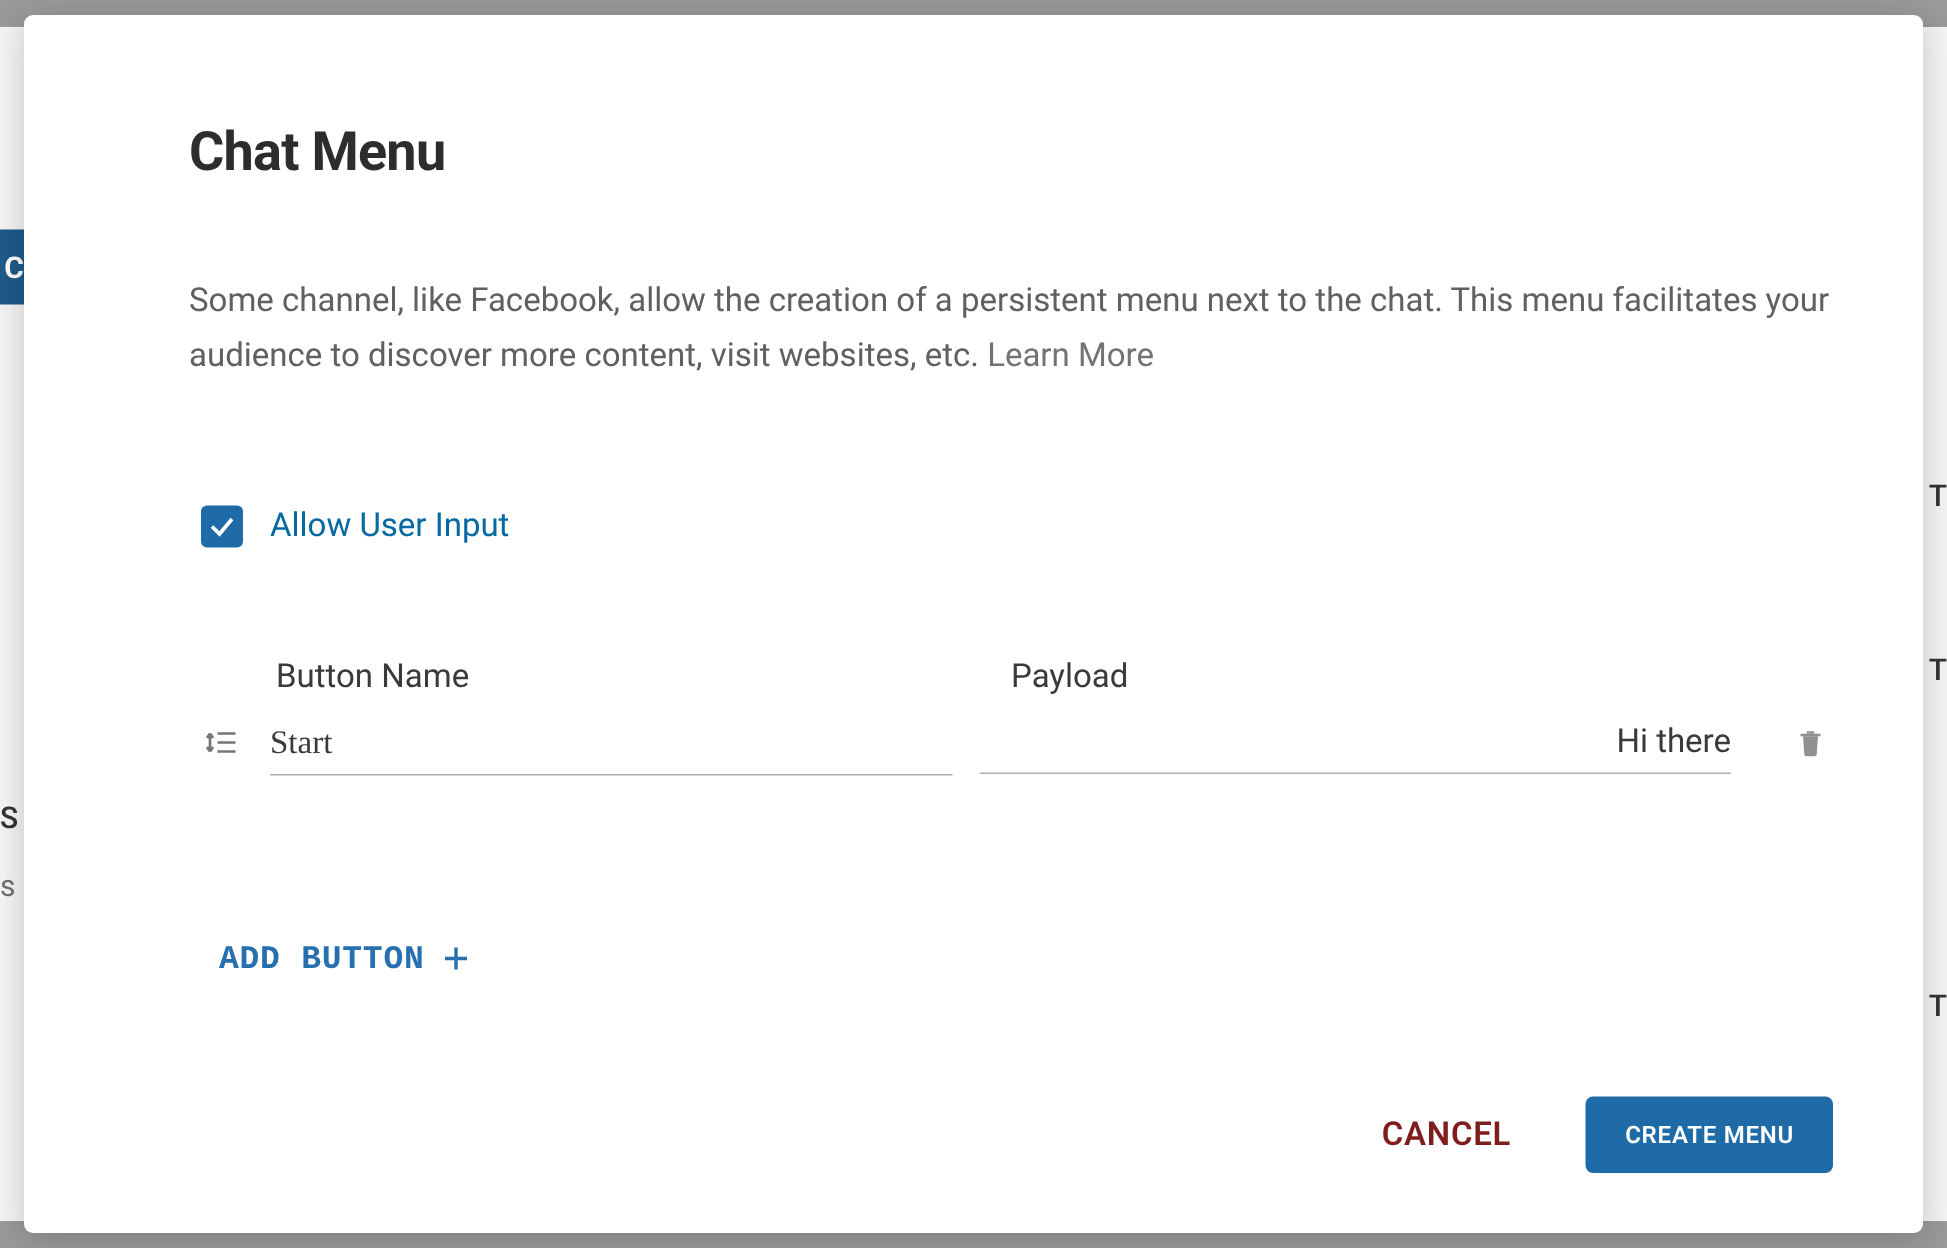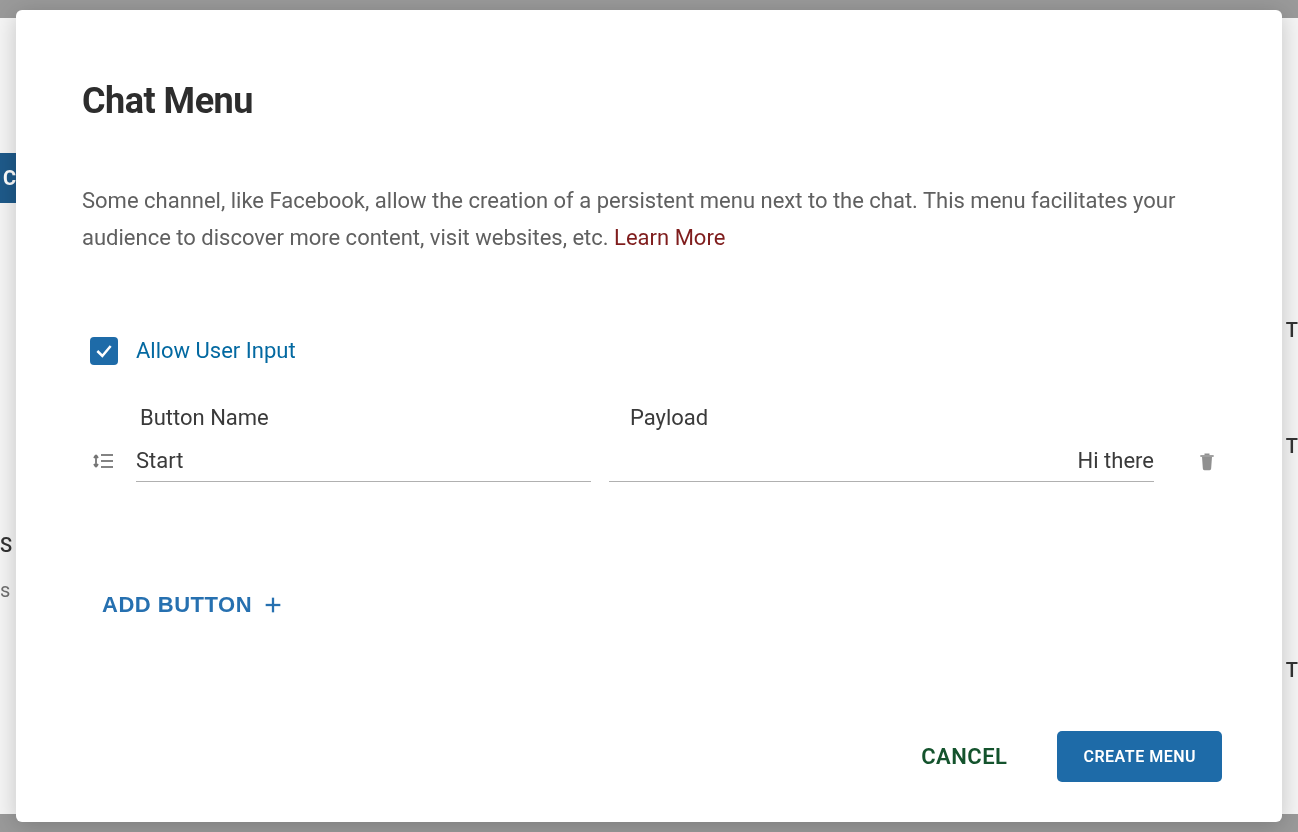--- a/index.html
+++ b/index.html
@@ -57,42 +57,42 @@
     
     .modal {
       position: absolute;
       left: 16px;
       right: 16px;
       top: 10px;
       bottom: 10px;
       background: #ffffff;
       border-radius: 6px;
       box-shadow: 0 4px 24px rgba(0,0,0,0.2);
-      padding: 70px 60px 40px 66px;
+      padding: 70px 60px 40px 110px;
       display: flex;
       flex-direction: column;
     }
     
     .modal-title {
       font-size: 36px;
       font-weight: 700;
       color: #2d2d2d;
       margin-bottom: 60px;
       letter-spacing: -0.5px;
     }
     
     .modal-description {
       font-size: 22px;
       line-height: 1.7;
       color: #606060;
       margin-bottom: 80px;
     }
     
     .modal-description a {
-      color: #7f1d1d;
+      color: #737373;
       text-decoration: none;
     }
     
     .checkbox-row {
       display: flex;
       align-items: center;
       gap: 18px;
       margin-bottom: 40px;
       margin-left: 8px;
     }
@@ -119,20 +119,21 @@
     .checkbox-label {
       font-size: 22px;
       color: #0369a1;
     }
     
     .fields-header {
       display: flex;
       margin-left: 58px;
       margin-bottom: 10px;
       gap: 30px;
+      margin-top: 34px;
     }
     
     .field-header {
       font-size: 22px;
       color: #3a3a3a;
       flex: 1;
     }
     
     .field-header-name {
       flex: 0 0 460px;
@@ -167,20 +168,21 @@
       font-size: 22px;
       color: #3a3a3a;
       padding: 8px 0;
       outline: none;
       background: transparent;
       font-family: inherit;
     }
     
     .input-name {
       flex: 0 0 455px;
+      font-family: Liberation Serif, serif;
     }
     
     .input-payload {
       flex: 1;
       text-align: right;
     }
     
     .delete-btn {
       width: 30px;
       height: 30px;
@@ -206,21 +208,21 @@
       display: inline-flex;
       align-items: center;
       gap: 10px;
       color: #2670b0;
       font-size: 22px;
       font-weight: 600;
       letter-spacing: 0.5px;
       cursor: pointer;
       background: none;
       border: none;
-      font-family: Liberation Sans, sans-serif;
+      font-family: Liberation Mono, monospace;
     }
     
     .add-button svg {
       width: 22px;
       height: 22px;
       stroke: #2670b0;
       stroke-width: 2.5;
     }
     
     .modal-actions {
@@ -228,21 +230,21 @@
       display: flex;
       justify-content: flex-end;
       align-items: center;
       gap: 50px;
       padding-top: 40px;
     }
     
     .btn-cancel {
       background: none;
       border: none;
-      color: #14532d;
+      color: #7f1d1d;
       font-size: 22px;
       font-weight: 600;
       letter-spacing: 0.5px;
       cursor: pointer;
       font-family: inherit;
     }
     
     .btn-primary {
       background: #1e6ba8;
       border: none;

